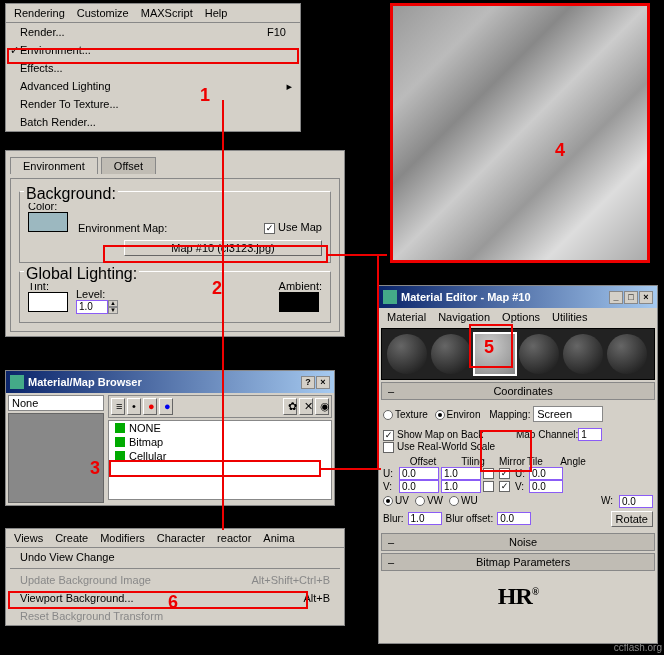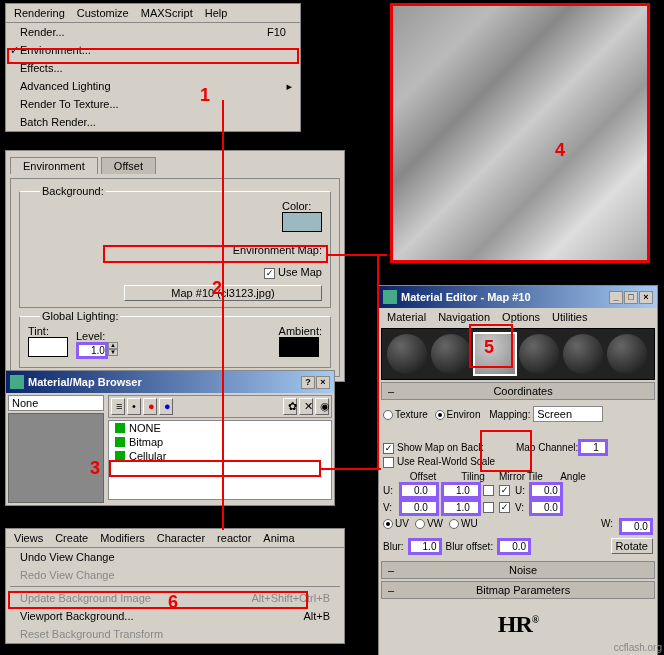--- a/index.html
+++ b/index.html
@@ -12,35 +12,35 @@
   .menubar { display: flex; padding: 1px 2px; font-size: 11px; }
   .menubar span { padding: 2px 6px; }
   .menu-item { padding: 3px 14px; font-size: 11px; position: relative; }
   .menu-item.disabled { color: #888; }
   .redbox { border: 2px solid #e00; position: absolute; pointer-events: none; }
   .redlabel { color: #e00; font-size: 18px; font-weight: bold; position: absolute; }
   .check { position: absolute; left: 4px; }
   .arrow { position: absolute; right: 8px; }
   .accel { position: absolute; right: 14px; }
   .group { border: 1px solid #888; border-top: 1px solid #fff; margin: 4px; padding: 4px; position: relative; }
-  .group-title { position: absolute; top: -7px; left: 20px; background: #d4d0c8; padding: 0 2px; font-size: 11px; }
+  .group-title { position: absolute; top: -7px; left: 4px; background: #d4d0c8; padding: 0 2px; font-size: 16px; }
   .input { background: #fff; border: 1px solid #888; padding: 1px 3px; font-size: 11px; }
   .btn { background: #d4d0c8; border: 1px solid; border-color: #fff #666 #666 #fff; padding: 1px 4px; font-size: 11px; text-align: center; }
   .sphere { width: 40px; height: 40px; background: radial-gradient(circle at 35% 30%, #666, #111); border-radius: 50%; display: inline-block; margin: 2px; }
   .sphere.active { background: radial-gradient(circle at 35% 30%, #ccc, #888); box-shadow: 0 0 0 2px #fff; }
   .tab { background: #d4d0c8; border: 1px solid #888; border-bottom: none; padding: 2px 12px; font-size: 11px; display: inline-block; }
   .tab.inactive { background: #c0bcb4; }
   .tree-item { padding: 1px 6px; font-size: 11px; display: flex; align-items: center; }
   .tree-icon { width: 10px; height: 10px; background: #0a0; margin-right: 4px; }
   .section-header { background: #c0bcb4; border: 1px solid #888; text-align: center; padding: 2px; font-size: 11px; margin: 2px; display:flex; }
   .section-header::before { content: "–"; margin-right: auto; padding-left:4px;}
   .section-header span { margin-right:auto; }
   .swatch { width:40px; height:20px; border:1px solid #000; display:inline-block; }
   .spinner { display:inline-flex; }
-  .spin-inp { width:32px; background:#fff; border:3px solid #8b5cf6; font-size:10px; padding:0 12px; }
+  .spin-inp { width:32px; background:#fff; border:1px solid #8b5cf6; font-size:10px; padding:0 2px; }
   .spin-btns { display:flex; flex-direction:column; }
   .spin-b { width:10px; height:7px; background:#d4d0c8; border:1px solid #888; font-size:6px; line-height:4px; text-align:center; }
   .radio { width:10px; height:10px; border-radius:50%; border:1px solid #666; display:inline-block; vertical-align:middle; margin-right:2px; background:#fff; }
   .radio.on::after { content:""; display:block; width:4px; height:4px; background:#000; border-radius:50%; margin:2px; }
   .chk { width:11px; height:11px; border:1px solid #666; display:inline-block; vertical-align:middle; margin-right:3px; background:#fff; font-size:9px; line-height:9px; text-align:center; }
   .footer-tag { position:absolute; bottom:2px; right:2px; color:#888; font-size:10px; }
   .clouds { background: linear-gradient(135deg,#999 0%,#bbb 20%,#888 35%,#ccc 50%,#999 65%,#ddd 80%,#aaa 100%); }
 </style>
 </head>
 <body>
@@ -61,21 +61,21 @@
 </div>
 
 <div class="panel" style="left:5px; top:150px; width:340px; padding:4px;">
   <div style="padding:2px 0;">
     <span class="tab">Environment</span>
     <span class="tab inactive">Offset</span>
   </div>
   <div style="border:1px solid #888; padding:4px; margin-top:2px;">
     <div class="group" style="margin-top:8px;">
       <div class="group-title">Background:</div>
-      <div style="display:flex; align-items:end; gap:10px; padding:4px;flex-direction:column;">
+      <div style="display:flex; align-items:end; gap:10px; padding:4px;">
         <div><div>Color:</div><div class="swatch" style="background:#9cb8c0;"></div></div>
         <div style="flex:1;">
             <div>Environment Map:</div>
           </div>
         <div><span class="chk">✓</span><span>Use Map</span></div>
       </div>
       <div class="btn" style="margin:2px 4px 2px 100px;">Map #10 (cl3123.jpg)</div>
     </div>
     <div class="group" style="margin-top:8px;">
       <div class="group-title">Global Lighting:</div>
@@ -140,21 +140,20 @@
 <div class="panel" style="left:5px; top:528px; width:340px;">
   <div class="menubar" style="border-bottom:1px solid #888;">
     <span>Views</span>
     <span>Create</span>
     <span>Modifiers</span>
     <span>Character</span>
     <span>reactor</span>
     <span>Anima</span>
   </div>
   <div class="menu-item"><span>Undo View Change</span></div>
-  <div class="menu-item disabled"><span>Redo View Change</span></div>
   <div style="border-top:1px solid #888; margin:2px 4px;"></div>
   <div class="menu-item disabled"><span>Update Background Image</span><span class="accel">Alt+Shift+Ctrl+B</span></div>
   <div class="menu-item"><span>Viewport Background...</span><span class="accel">Alt+B</span></div>
   <div class="menu-item disabled"><span>Reset Background Transform</span></div>
 </div>
 
 <div class="clouds" style="position:absolute; left:390px; top:3px; width:260px; height:260px; border:3px solid #e00;"></div>
 
 <div class="panel" style="left:378px; top:285px; width:280px;">
   <div class="titlebar">
@@ -183,21 +182,21 @@
   <div class="section-header">
       <span>Coordinates</span>
     </div>
   <div style="padding:4px; font-size:10px;">
     <div>
       <span class="radio"></span><span>Texture</span>
       <span class="radio on" style="margin-left:4px;"></span><span>Environ</span>
       <span style="margin-left:6px;">Mapping:</span>
       <span class="input" style="display:inline-block; width:70px;">Screen</span>
     </div>
-    <div style="margin-top:17px;"><span class="chk">✓</span><span>Show Map on Back</span>
+    <div style="margin-top:6px;"><span class="chk">✓</span><span>Show Map on Back</span>
       <span style="margin-left:30px;">Map Channel:</span><span class="spin-inp" style="display:inline-block; width:24px;">1</span>
     </div>
     <div><span class="chk"></span><span>Use Real-World Scale</span></div>
     <div style="display:flex; gap:2px; margin-top:3px; font-size:10px;">
       <div style="width:14px;"></div>
       <div style="width:48px; text-align:center;">Offset</div>
       <div style="width:48px; text-align:center;">Tiling</div>
       <div style="width:26px;">Mirror</div>
       <div style="width:20px;">Tile</div>
       <div style="width:48px; text-align:center;">Angle</div>

